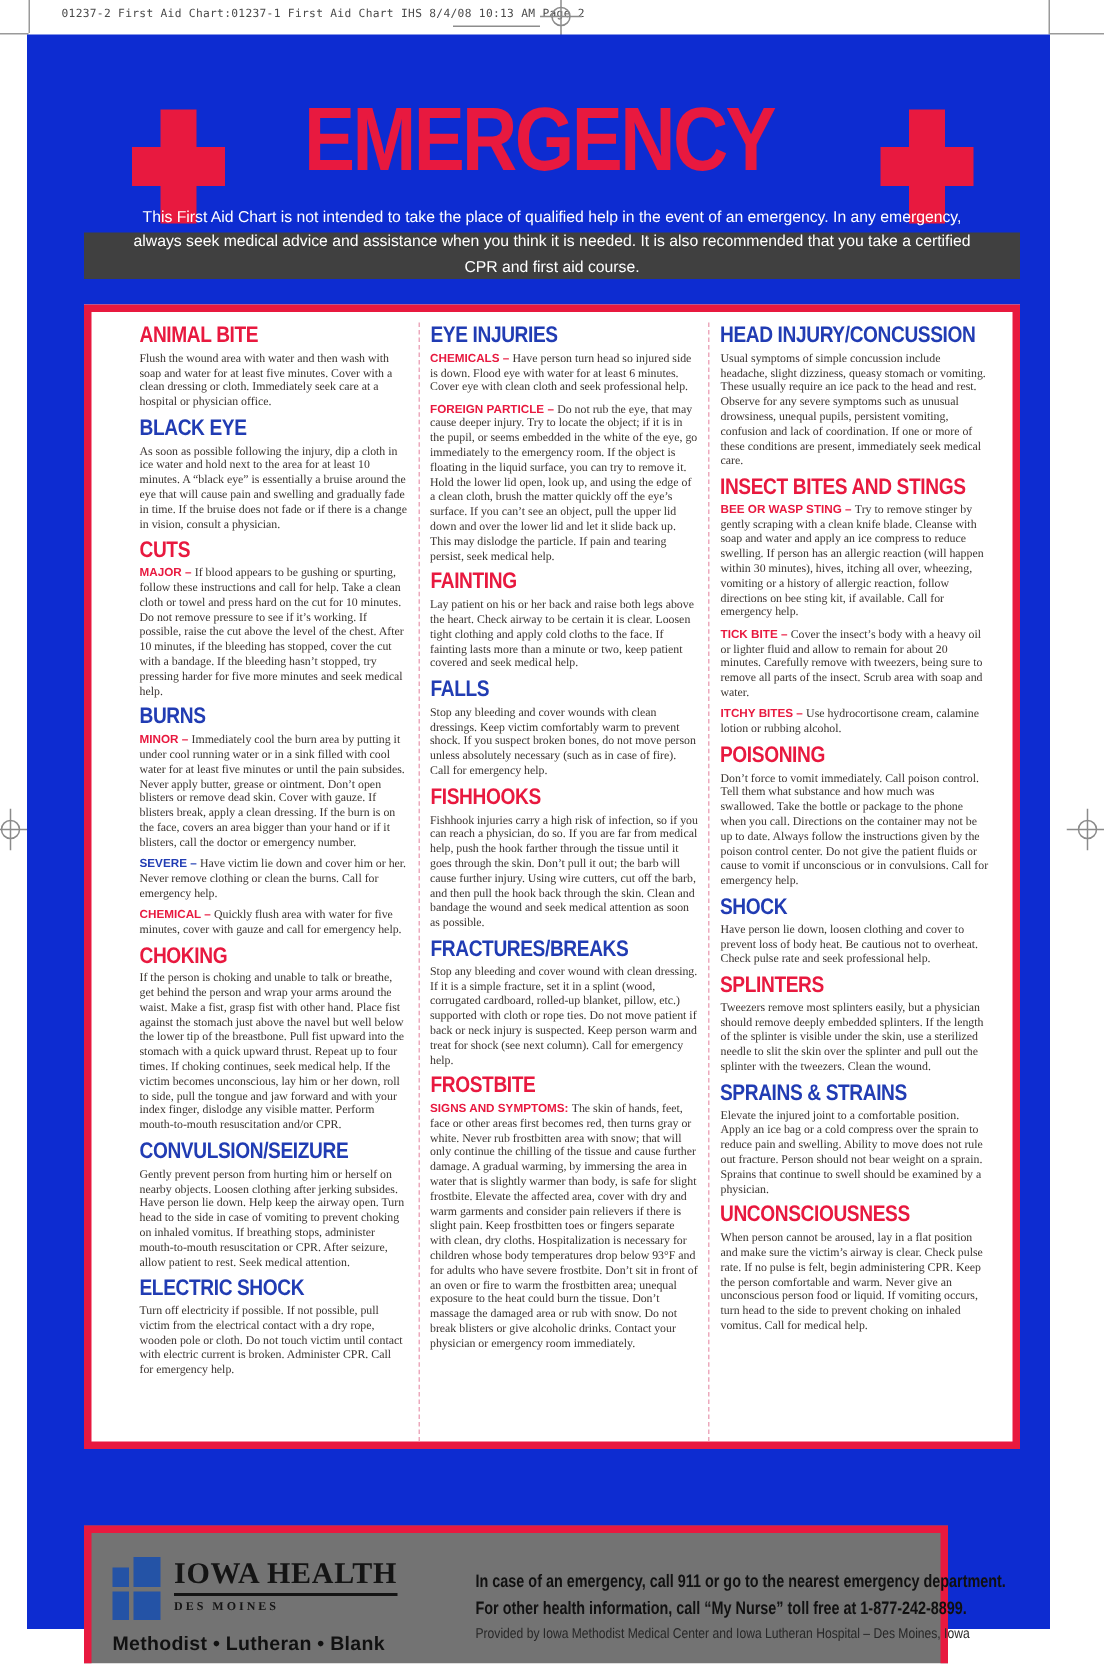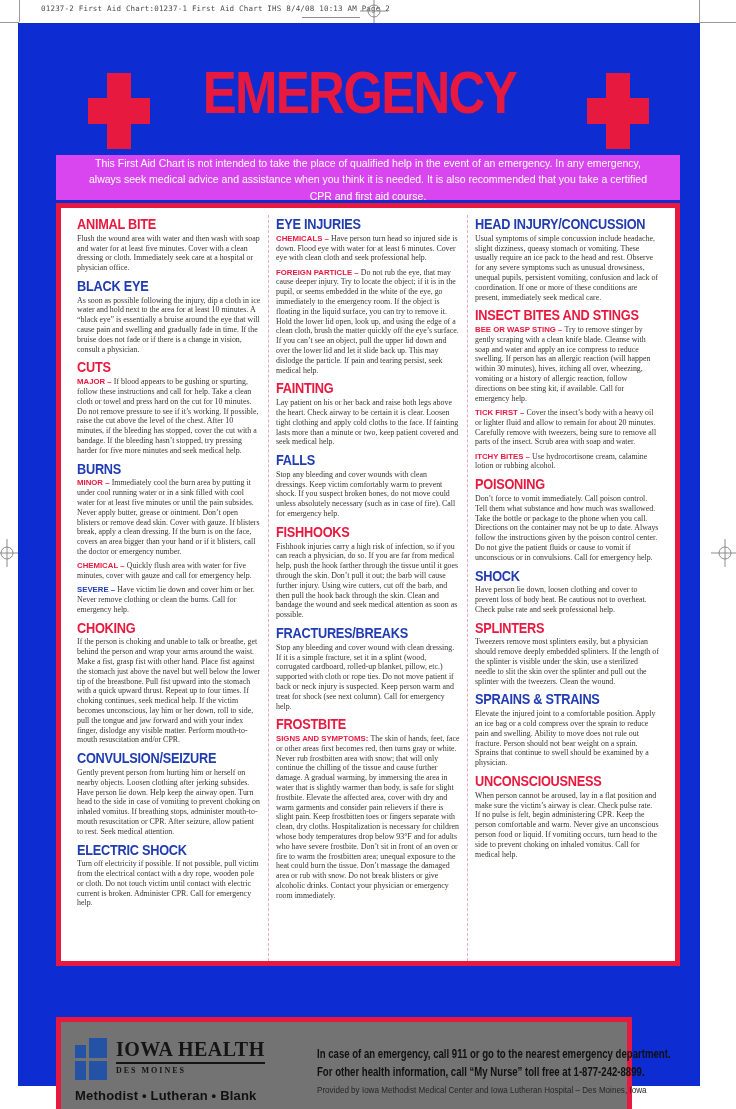--- a/index.html
+++ b/index.html
@@ -37,28 +37,28 @@
   
   .title-row{position:absolute;left:0;right:0;display:flex;justify-content:center;pointer-events:none;}
   #title1{top:40px;z-index:1}
   #title2{top:78px;z-index:2}
   #title1 span{font-weight:bold;font-size:60px;line-height:1;color:#e8193f;
                transform:scaleX(.85);letter-spacing:-2px;white-space:nowrap;}
   #title2 span{font-weight:bold;font-size:60px;line-height:1;color:#ffffff;
                transform:scaleX(.55);letter-spacing:-2px;white-space:nowrap;}
 
   
-  .banner{position:absolute;left:38px;top:132px;width:624px;height:45px;background:#d946ef;
-          display:flex;align-items:flex-start;justify-content:center;}
+  .banner{position:absolute;left:38px;top:132px;width:624px;height:31px;background:#404040;
+          display:flex;align-items:flex-end;justify-content:center;}
   .banner p{margin:0;padding:0 26px;color:#fff;font-size:10.5px;line-height:1.55;text-align:center;}
 
   
   .main-box{position:absolute;left:38px;top:180px;width:624px;height:763px;background:#fff;
             border:5px solid #e8193f;box-sizing:border-box;overflow:hidden;}
-  .columns{display:flex;height:100%;padding:7px 9px 0;box-sizing:border-box;}
+  .columns{display:flex;height:100%;padding:7px 9px 0;box-sizing:border-box;margin-left:16px;}
   .col{flex:1;min-width:0;padding:0 7px;overflow:hidden;}
   .col + .col{border-left:1px dashed #eca9bc;}
   .col h3{font-weight:bold;font-size:15px;line-height:1.05;margin:5px 0 2px;letter-spacing:-.3px;
           transform:scaleX(.85);transform-origin:left center;white-space:nowrap;}
   .col section:first-child h3{margin-top:1px;}
   .col h3.red{color:#e8193f}
   .col h3.blue{color:#213cb3}
   .col p{font-family:"Liberation Serif",serif;font-size:7.9px;line-height:1.24;margin:0 0 4.5px;
          color:#3a332f;text-align:left;}
   .lab{font-family:"Liberation Sans",sans-serif;font-weight:bold;font-size:7.8px;}
@@ -152,22 +152,22 @@
               <h3 class="blue">BLACK EYE</h3>
               <p><span>As soon as possible following the injury, dip a cloth in ice water and hold next to the area for at least 10 minutes. A “black eye” is essentially a bruise around the eye that will cause pain and swelling and gradually fade in time. If the bruise does not fade or if there is a change in vision, consult a physician.</span></p>
             </section>
             <section>
               <h3 class="red">CUTS</h3>
               <p><span class="lab red">MAJOR – </span><span>If blood appears to be gushing or spurting, follow these instructions and call for help. Take a clean cloth or towel and press hard on the cut for 10 minutes. Do not remove pressure to see if it’s working. If possible, raise the cut above the level of the chest. After 10 minutes, if the bleeding has stopped, cover the cut with a bandage. If the bleeding hasn’t stopped, try pressing harder for five more minutes and seek medical help.</span></p>
             </section>
             <section>
               <h3 class="blue">BURNS</h3>
               <p><span class="lab red">MINOR – </span><span>Immediately cool the burn area by putting it under cool running water or in a sink filled with cool water for at least five minutes or until the pain subsides. Never apply butter, grease or ointment. Don’t open blisters or remove dead skin. Cover with gauze. If blisters break, apply a clean dressing. If the burn is on the face, covers an area bigger than your hand or if it blisters, call the doctor or emergency number.</span></p>
+              <p><span class="lab blue">SEVERE – </span><span>Have victim lie down and cover him or her. Never remove clothing or clean the burns. Call for emergency help.</span></p>
               <p><span class="lab red">CHEMICAL – </span><span>Quickly flush area with water for five minutes, cover with gauze and call for emergency help.</span></p>
-              <p><span class="lab blue">SEVERE – </span><span>Have victim lie down and cover him or her. Never remove clothing or clean the burns. Call for emergency help.</span></p>
             </section>
             <section>
               <h3 class="red">CHOKING</h3>
               <p><span>If the person is choking and unable to talk or breathe, get behind the person and wrap your arms around the waist. Make a fist, grasp fist with other hand. Place fist against the stomach just above the navel but well below the lower tip of the breastbone. Pull fist upward into the stomach with a quick upward thrust. Repeat up to four times. If choking continues, seek medical help. If the victim becomes unconscious, lay him or her down, roll to side, pull the tongue and jaw forward and with your index finger, dislodge any visible matter. Perform mouth-to-mouth resuscitation and/or CPR.</span></p>
             </section>
             <section>
               <h3 class="blue">CONVULSION/SEIZURE</h3>
               <p><span>Gently prevent person from hurting him or herself on nearby objects. Loosen clothing after jerking subsides. Have person lie down. Help keep the airway open. Turn head to the side in case of vomiting to prevent choking on inhaled vomitus. If breathing stops, administer mouth-to-mouth resuscitation or CPR. After seizure, allow patient to rest. Seek medical attention.</span></p>
             </section>
             <section>
@@ -180,21 +180,21 @@
               <h3 class="blue">EYE INJURIES</h3>
               <p><span class="lab red">CHEMICALS – </span><span>Have person turn head so injured side is down. Flood eye with water for at least 6 minutes. Cover eye with clean cloth and seek professional help.</span></p>
               <p><span class="lab red">FOREIGN PARTICLE – </span><span>Do not rub the eye, that may cause deeper injury. Try to locate the object; if it is in the pupil, or seems embedded in the white of the eye, go immediately to the emergency room. If the object is floating in the liquid surface, you can try to remove it. Hold the lower lid open, look up, and using the edge of a clean cloth, brush the matter quickly off the eye’s surface. If you can’t see an object, pull the upper lid down and over the lower lid and let it slide back up. This may dislodge the particle. If pain and tearing persist, seek medical help.</span></p>
             </section>
             <section>
               <h3 class="red">FAINTING</h3>
               <p><span>Lay patient on his or her back and raise both legs above the heart. Check airway to be certain it is clear. Loosen tight clothing and apply cold cloths to the face. If fainting lasts more than a minute or two, keep patient covered and seek medical help.</span></p>
             </section>
             <section>
               <h3 class="blue">FALLS</h3>
-              <p><span>Stop any bleeding and cover wounds with clean dressings. Keep victim comfortably warm to prevent shock. If you suspect broken bones, do not move could unless absolutely necessary (such as in case of fire). Call for emergency help.</span></p>
+              <p><span>Stop any bleeding and cover wounds with clean dressings. Keep victim comfortably warm to prevent shock. If you suspect broken bones, do not move person unless absolutely necessary (such as in case of fire). Call for emergency help.</span></p>
             </section>
             <section>
               <h3 class="red">FISHHOOKS</h3>
               <p><span>Fishhook injuries carry a high risk of infection, so if you can reach a physician, do so. If you are far from medical help, push the hook farther through the tissue until it goes through the skin. Don’t pull it out; the barb will cause further injury. Using wire cutters, cut off the barb, and then pull the hook back through the skin. Clean and bandage the wound and seek medical attention as soon as possible.</span></p>
             </section>
             <section>
               <h3 class="blue">FRACTURES/BREAKS</h3>
               <p><span>Stop any bleeding and cover wound with clean dressing. If it is a simple fracture, set it in a splint (wood, corrugated cardboard, rolled-up blanket, pillow, etc.) supported with cloth or rope ties. Do not move patient if back or neck injury is suspected. Keep person warm and treat for shock (see next column). Call for emergency help.</span></p>
             </section>
             <section>
@@ -203,21 +203,21 @@
             </section>
           </div>
           <div class="col">
             <section>
               <h3 class="blue">HEAD INJURY/CONCUSSION</h3>
               <p><span>Usual symptoms of simple concussion include headache, slight dizziness, queasy stomach or vomiting. These usually require an ice pack to the head and rest. Observe for any severe symptoms such as unusual drowsiness, unequal pupils, persistent vomiting, confusion and lack of coordination. If one or more of these conditions are present, immediately seek medical care.</span></p>
             </section>
             <section>
               <h3 class="red">INSECT BITES AND STINGS</h3>
               <p><span class="lab red">BEE OR WASP STING – </span><span>Try to remove stinger by gently scraping with a clean knife blade. Cleanse with soap and water and apply an ice compress to reduce swelling. If person has an allergic reaction (will happen within 30 minutes), hives, itching all over, wheezing, vomiting or a history of allergic reaction, follow directions on bee sting kit, if available. Call for emergency help.</span></p>
-              <p><span class="lab red">TICK FIRST – </span><span>Cover the insect’s body with a heavy oil or lighter fluid and allow to remain for about 20 minutes. Carefully remove with tweezers, being sure to remove all parts of the insect. Scrub area with soap and water.</span></p>
+              <p><span class="lab red">TICK BITE – </span><span>Cover the insect’s body with a heavy oil or lighter fluid and allow to remain for about 20 minutes. Carefully remove with tweezers, being sure to remove all parts of the insect. Scrub area with soap and water.</span></p>
               <p><span class="lab red">ITCHY BITES – </span><span>Use hydrocortisone cream, calamine lotion or rubbing alcohol.</span></p>
             </section>
             <section>
               <h3 class="red">POISONING</h3>
               <p><span>Don’t force to vomit immediately. Call poison control. Tell them what substance and how much was swallowed. Take the bottle or package to the phone when you call. Directions on the container may not be up to date. Always follow the instructions given by the poison control center. Do not give the patient fluids or cause to vomit if unconscious or in convulsions. Call for emergency help.</span></p>
             </section>
             <section>
               <h3 class="blue">SHOCK</h3>
               <p><span>Have person lie down, loosen clothing and cover to prevent loss of body heat. Be cautious not to overheat. Check pulse rate and seek professional help.</span></p>
             </section>

